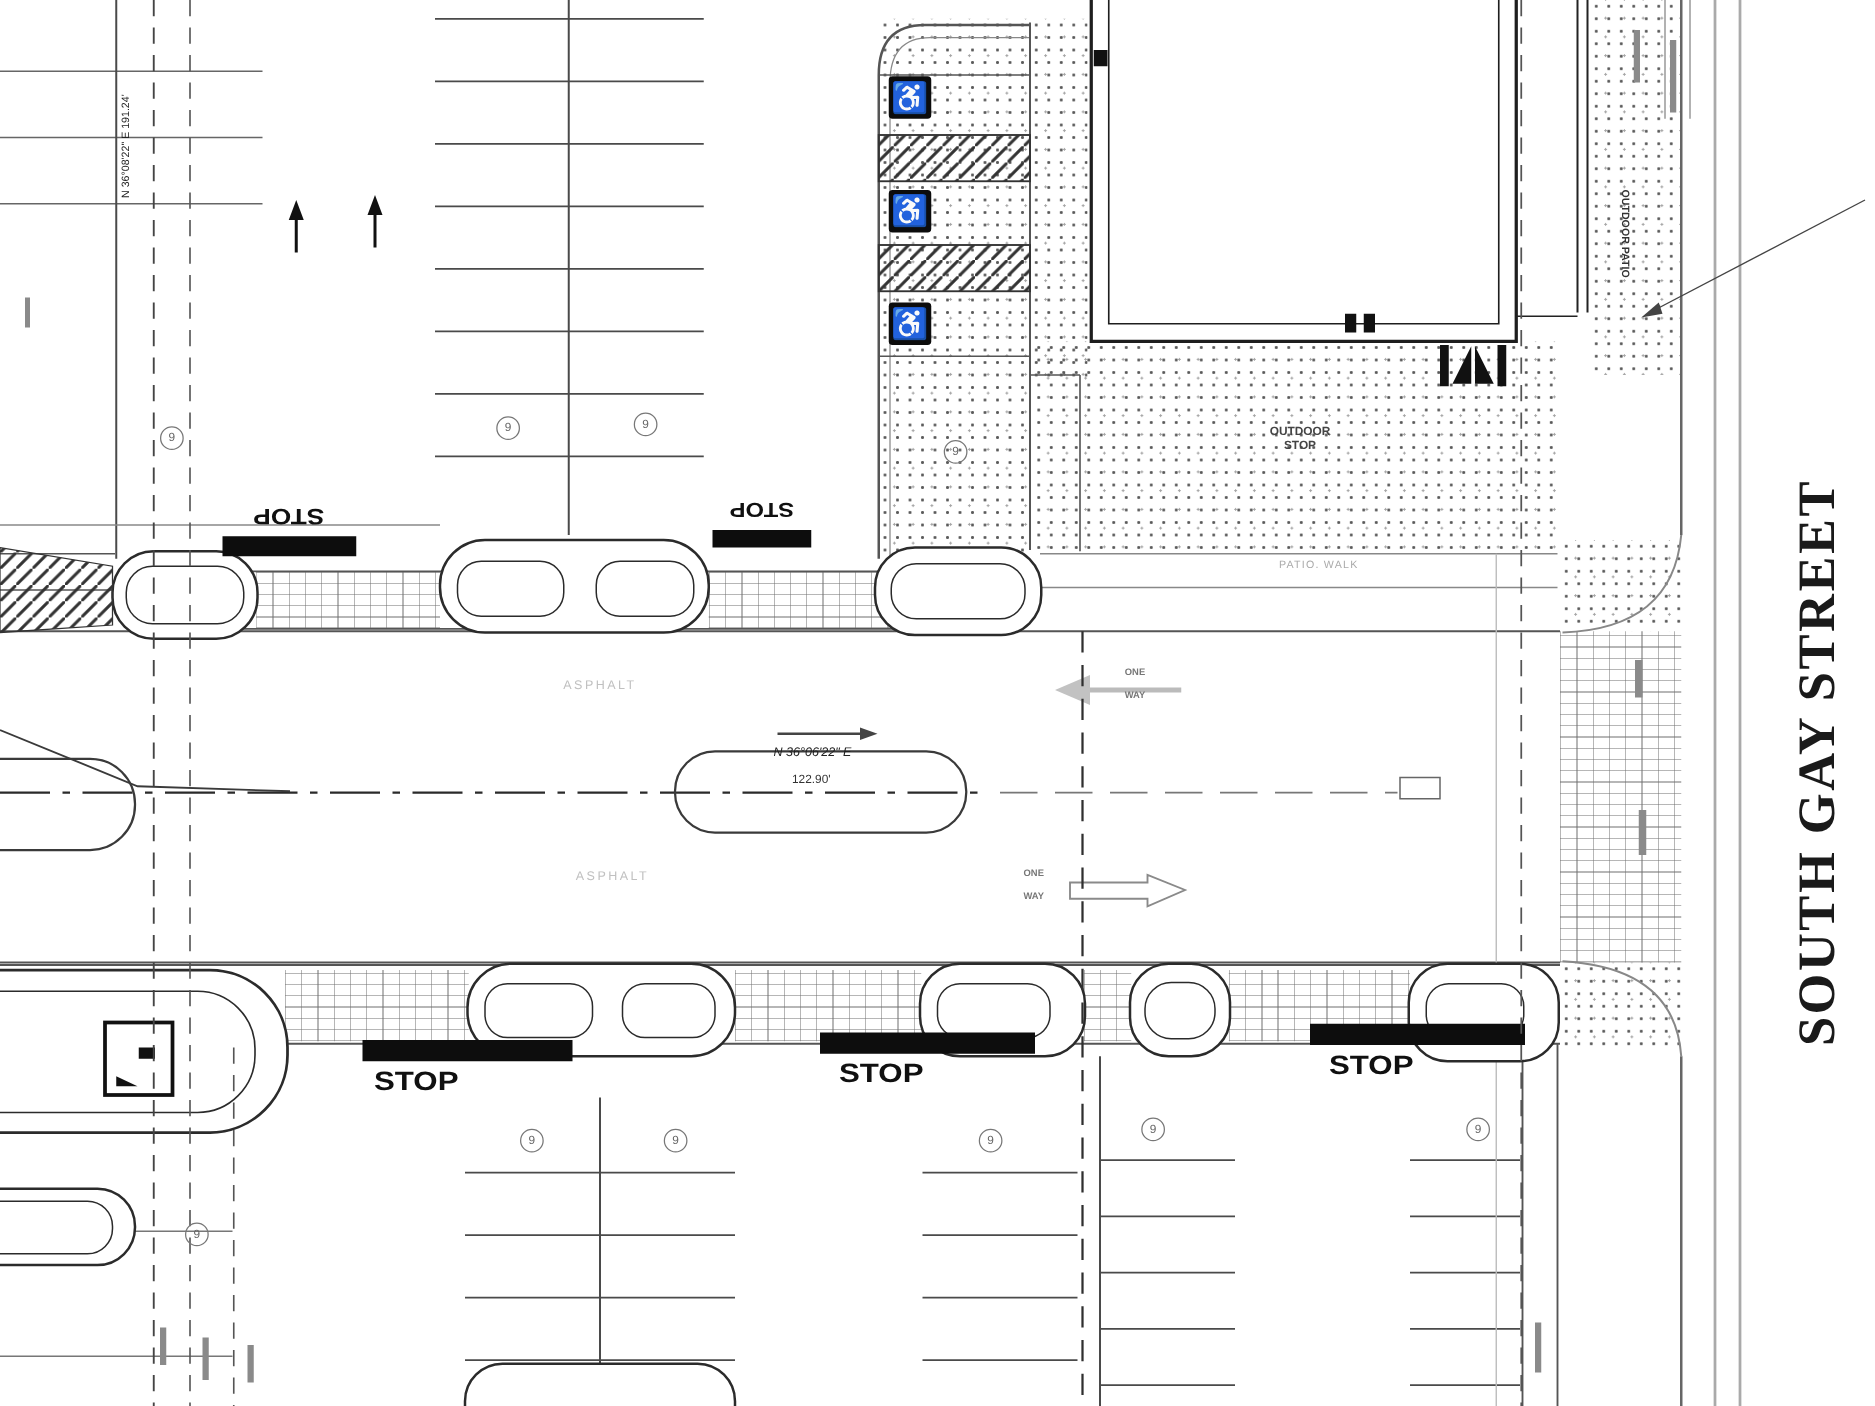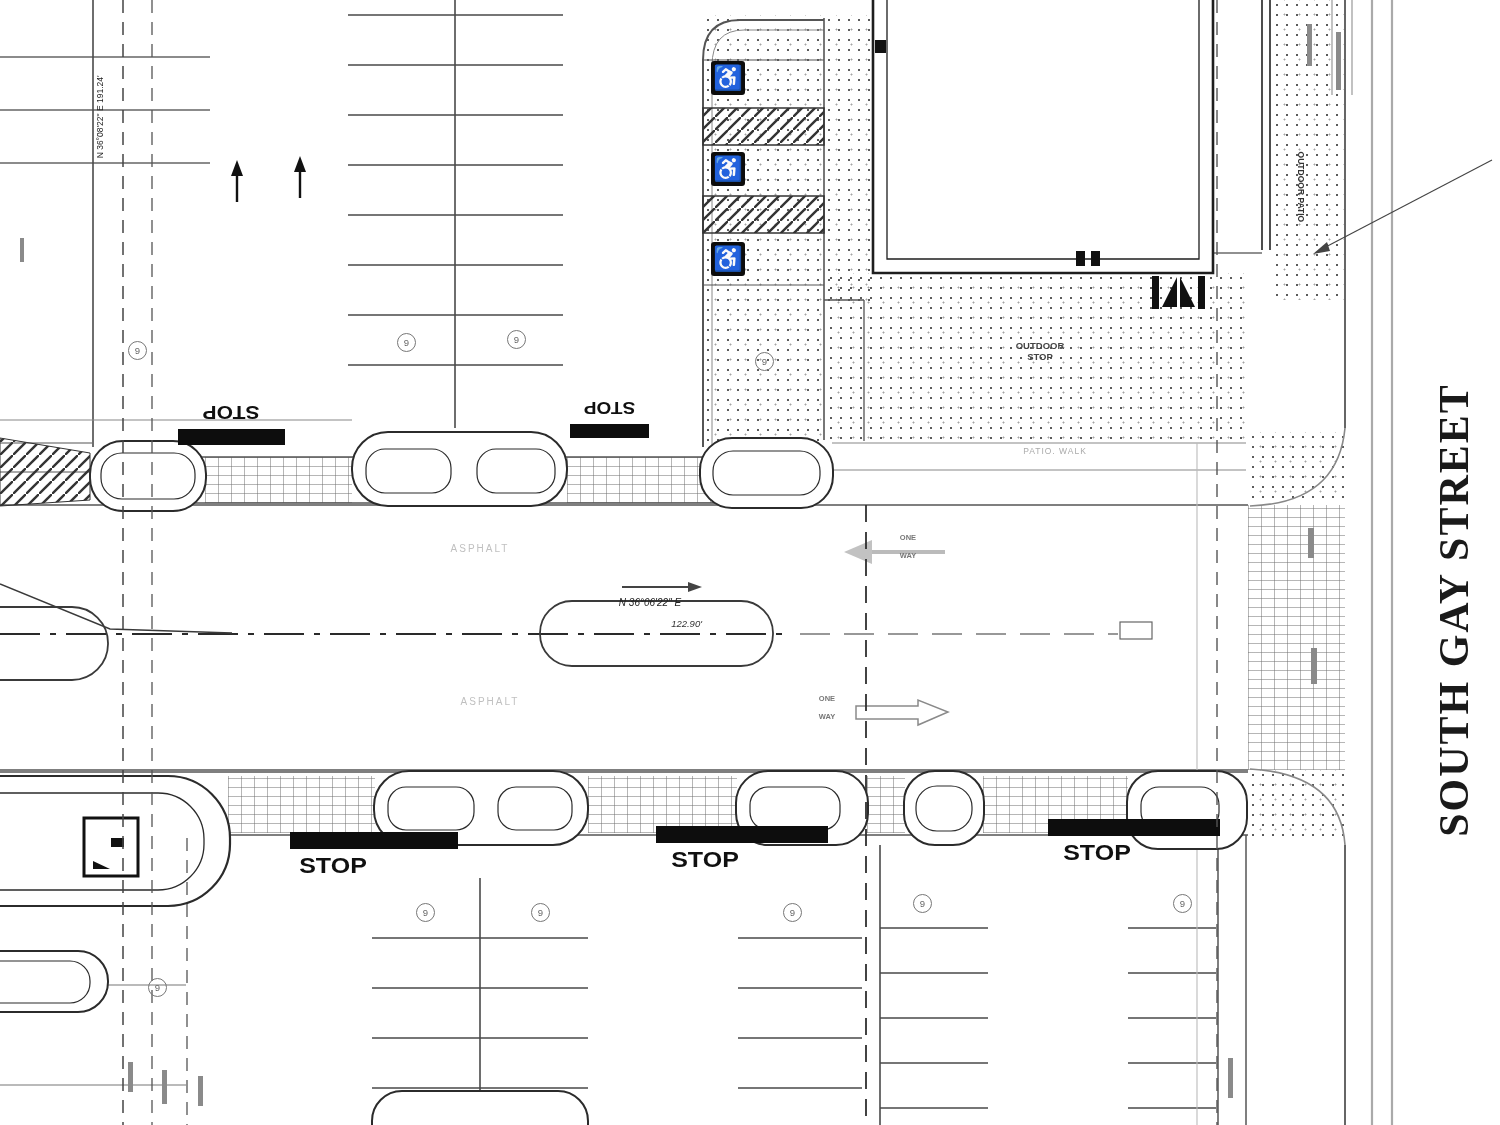--- a/index.html
+++ b/index.html
@@ -225,21 +225,21 @@
   <div class="lbl ctr" style="left:420px;top:543px;width:120px;font-size:10px;color:#c0c0c0;letter-spacing:2px;">ASPHALT</div>
   <div class="lbl ctr" style="left:430px;top:696px;width:120px;font-size:10px;color:#c0c0c0;letter-spacing:2px;">ASPHALT</div>
 
   <div class="lbl ctr stop" style="left:186px;top:400px;width:90px;font-size:21px;transform:rotate(180deg) scaleY(.85);">STOP</div>
   <div class="lbl ctr stop" style="left:567px;top:396px;width:85px;font-size:19px;transform:rotate(180deg) scaleY(.85);">STOP</div>
   <div class="lbl ctr stop" style="left:288px;top:851px;width:90px;font-size:25px;transform:scaleY(.85);">STOP</div>
   <div class="lbl ctr stop" style="left:660px;top:845px;width:90px;font-size:25px;transform:scaleY(.85);">STOP</div>
   <div class="lbl ctr stop" style="left:1052px;top:838px;width:90px;font-size:25px;transform:scaleY(.85);">STOP</div>
 
   <div class="lbl ctr" style="left:560px;top:597px;width:180px;font-size:10px;font-style:italic;color:#222;">N 36°06'22" E</div>
-  <div class="lbl ctr" style="left:552px;top:619px;width:150px;font-size:9.5px;font-style:italic;color:#333;text-align:right;">122.90'</div>
+  <div class="lbl ctr" style="left:574px;top:619px;width:150px;font-size:9.5px;color:#333;">122.90'</div>
 
   <div class="lbl ctr" style="left:36px;top:112px;width:130px;font-size:8.5px;color:#222;
               transform:rotate(-90deg);transform-origin:center;">N 36°08'22" E  191.24'</div>
 
   <div class="lbl ctr" style="left:893px;top:534px;width:30px;font-size:7.5px;font-weight:700;color:#777;">ONE</div>
   <div class="lbl ctr" style="left:893px;top:552px;width:30px;font-size:7.5px;font-weight:700;color:#777;">WAY</div>
   <div class="lbl ctr" style="left:812px;top:695px;width:30px;font-size:7.5px;font-weight:700;color:#777;">ONE</div>
   <div class="lbl ctr" style="left:812px;top:713px;width:30px;font-size:7.5px;font-weight:700;color:#777;">WAY</div>
 
   <div class="circ" style="left:397px;top:333px;">9</div>

